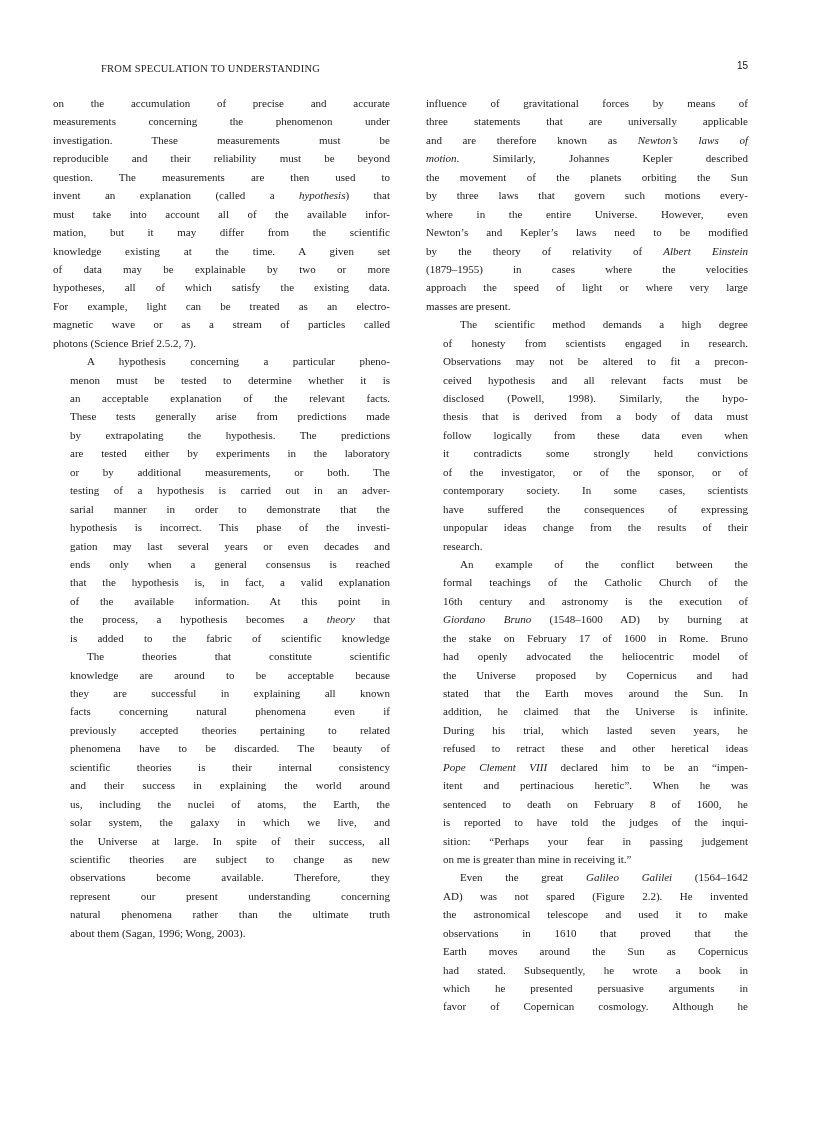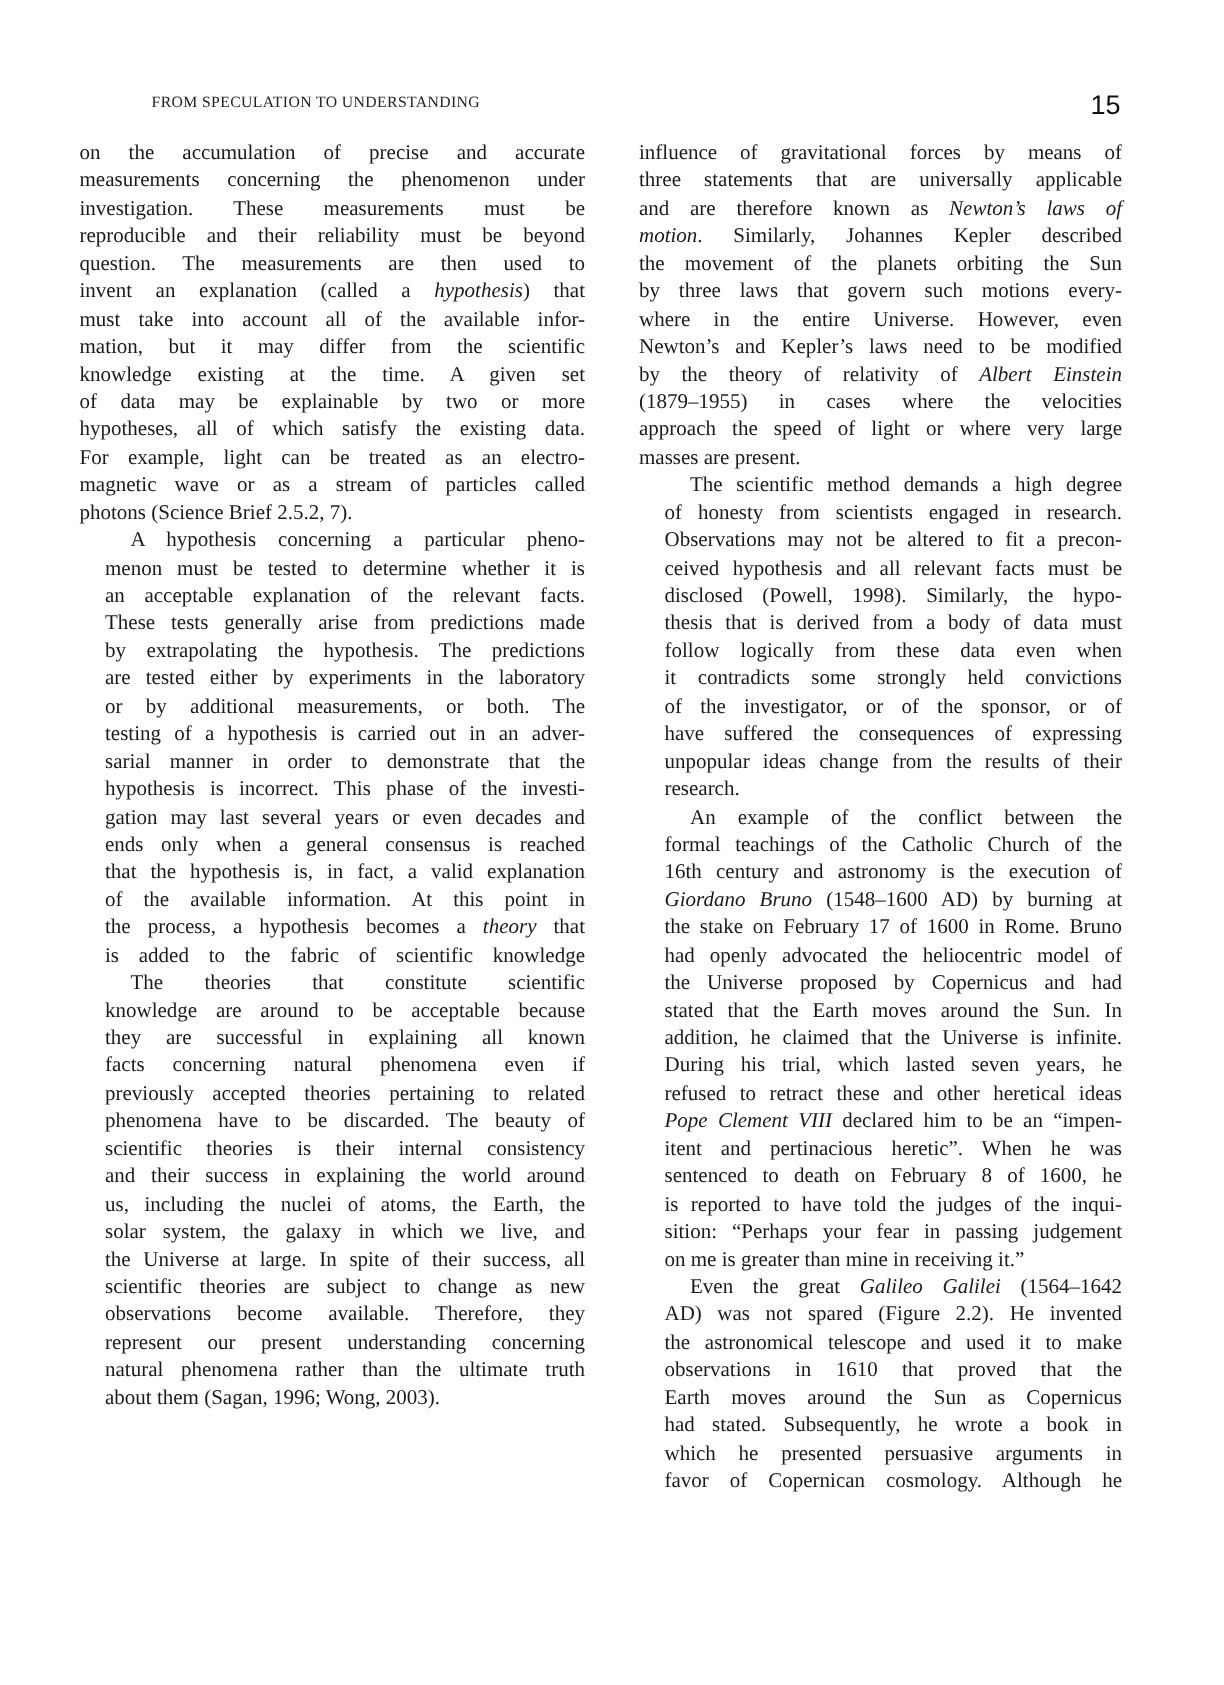--- a/index.html
+++ b/index.html
@@ -23,29 +23,29 @@
     letter-spacing: 0.25px;
     text-transform: uppercase;
     color: #222;
     margin-left: 48px;
   }
   .page-number {
     position: absolute;
     left: 726px;
     top: 60px;
     width: 22px;
-    text-align: center;
+    text-align: right;
     font-family: "Liberation Sans", "DejaVu Sans", sans-serif;
-    font-size: 18px;
+    font-size: 10px;
     color: #111;
   }
   .column {
     position: absolute;
     top: 94px;
-    font-size: 14px;
+    font-size: 11px;
     line-height: 18.45px;
     text-align: justify;
     hyphens: manual;
   }
   .col-left { left: 53px; width: 337px; }
   .col-right { left: 426px; width: 322px; }
   .para {
     margin: 0;
     text-indent: 17px;
   }
@@ -141,20 +141,21 @@
     <div class="para">
       <span class="line indent">The scientific method demands a high degree</span>
       <span class="line">of honesty from scientists engaged in research.</span>
       <span class="line">Observations may not be altered to fit a precon-</span>
       <span class="line">ceived hypothesis and all relevant facts must be</span>
       <span class="line">disclosed (Powell, 1998). Similarly, the hypo-</span>
       <span class="line">thesis that is derived from a body of data must</span>
       <span class="line">follow logically from these data even when</span>
       <span class="line">it contradicts some strongly held convictions</span>
       <span class="line">of the investigator, or of the sponsor, or of</span>
+      <span class="line">contemporary society. In some cases, scientists</span>
       <span class="line">have suffered the consequences of expressing</span>
       <span class="line">unpopular ideas change from the results of their</span>
       <span class="line last">research.</span>
     </div>
     <div class="para">
       <span class="line indent">An example of the conflict between the</span>
       <span class="line">formal teachings of the Catholic Church of the</span>
       <span class="line">16th century and astronomy is the execution of</span>
       <span class="line"><em>Giordano Bruno</em> (1548–1600 AD) by burning at</span>
       <span class="line">the stake on February 17 of 1600 in Rome. Bruno</span>

